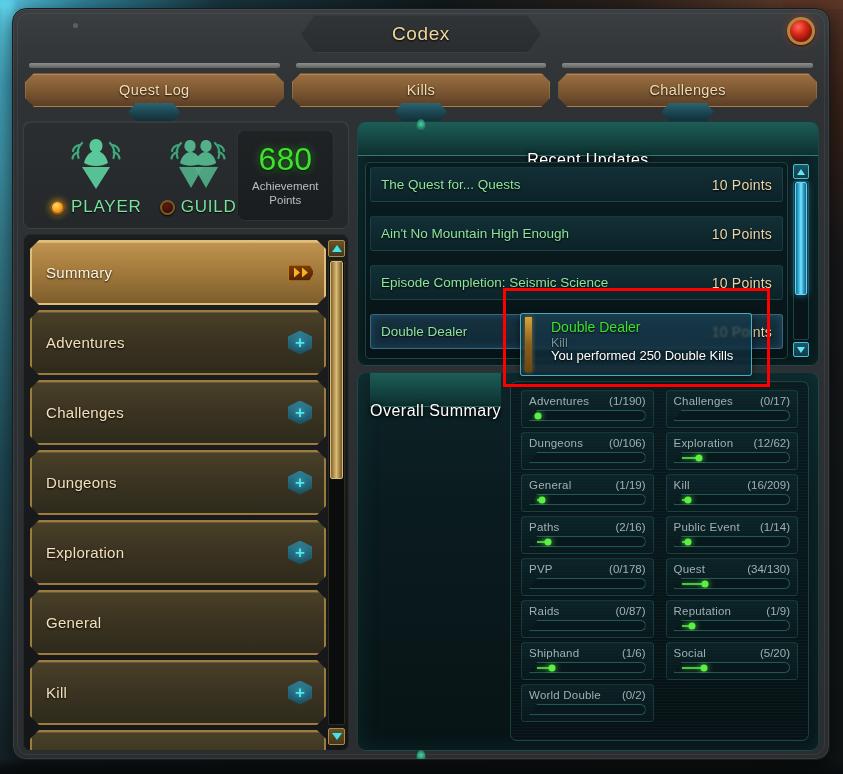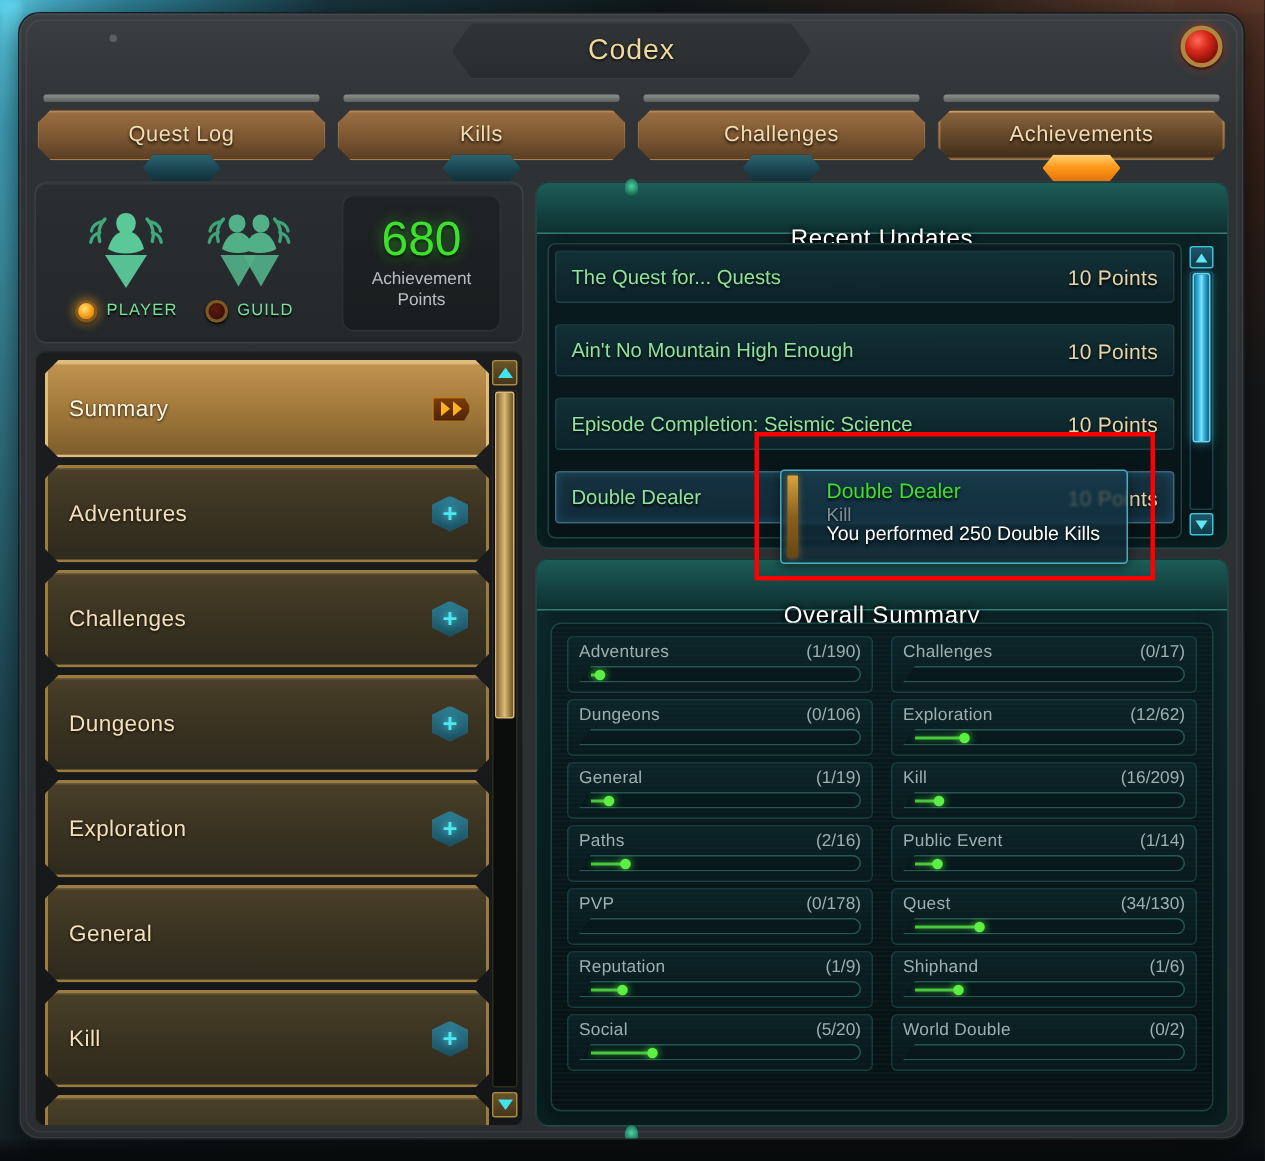--- a/index.html
+++ b/index.html
@@ -155,21 +155,21 @@
   .radio {
     width: 15px; height: 15px; border-radius: 50%;
     border: 2px solid #7c5a22;
     background: radial-gradient(circle at 40% 35%, #5c1c0f 0%, #3a0f08 70%, #230806 100%);
     box-shadow: 0 1px 2px #000;
   }
   .radio.on {
     background: radial-gradient(circle at 40% 35%, #ffe07a 0%, #ffa51e 45%, #c55a06 100%);
     box-shadow: 0 0 7px rgba(255,165,30,.75), 0 1px 2px #000;
   }
-  .radio-label { font-size: 11px; color: #77e39c; letter-spacing: .8px; text-shadow: 0 1px 1px #000; }
+  .radio-label { font-size: 17px; color: #77e39c; letter-spacing: .8px; text-shadow: 0 1px 1px #000; }
 
   #points-box {
     width: 106px; height: 92px; margin-left: auto; margin-right: 6px;
     border-radius: 8px;
     background: linear-gradient(180deg, #1f2325 0%, #191d1f 100%);
     border: 1px solid rgba(140,150,155,.14);
     display: flex; flex-direction: column; align-items: center; justify-content: center;
     box-shadow: inset 0 1px 0 rgba(190,200,205,.07);
   }
   #points-value {
@@ -325,21 +325,21 @@
   #recent-thumb {
     position: absolute; left: 1px; right: 1px; top: 0; height: 72%;
     border-radius: 2px;
     background: linear-gradient(90deg, #1d6d8c 0%, #34b7e6 30%, #7fe4fb 50%, #2fa5d4 72%, #1a5f7d 100%);
     border: 1px solid #5fd9f4;
     box-shadow: 0 0 7px rgba(70,200,240,.55);
     cursor: pointer;
   }
 
   
-  #summary-panel { flex: 1; display: flex; flex-direction: column; min-height: 0; }
+  #summary-panel { flex: 1; display: flex; flex-direction: row; min-height: 0; padding-left: 12px; }
   #summary-body { flex: 1; padding: 8px 9px 9px 9px; min-height: 0; }
   #summary-inner {
     height: 100%; border-radius: 7px;
     border: 1px solid rgba(80,190,180,.25);
     background:
       repeating-linear-gradient(0deg, rgba(255,255,255,.022) 0 1px, rgba(0,0,0,0) 1px 3px),
       linear-gradient(180deg, #081b1f 0%, #061215 100%);
     padding: 8px 10px;
     overflow: hidden;
   }
@@ -448,27 +448,20 @@
     </div>
 
     <div class="tab">
       <div class="rail"></div>
       <div class="plate">
         <span class="label">Challenges</span>
       </div>
       <div class="hex"></div>
     </div>
 
-    <div class="tab active">
-      <div class="rail"></div>
-      <div class="plate">
-        <span class="label">Achievements</span>
-      </div>
-      <div class="hex"></div>
-    </div>
 
   </div>
 
   <div id="top-nub"></div>
 
   <div id="content">
 
     <div id="left-col">
 
       <div id="stats-panel">
@@ -721,20 +714,27 @@
                     <span class="cat-name">Quest</span>
                     <span class="cat-count">(34/130)</span>
                   </div>
                   <div class="bar">
                     <div class="bar-fill" style="width: calc(26.9231% - 7px);"></div>
                     <div class="bar-dot" style="left: 26.9231%;"></div>
                   </div>
                 </div>
                 <div class="cat">
                   <div class="cat-top">
+                    <span class="cat-name">Raids</span>
+                    <span class="cat-count">(0/87)</span>
+                  </div>
+                  <div class="bar"></div>
+                </div>
+                <div class="cat">
+                  <div class="cat-top">
                     <span class="cat-name">Reputation</span>
                     <span class="cat-count">(1/9)</span>
                   </div>
                   <div class="bar">
                     <div class="bar-fill" style="width: calc(14.8889% - 7px);"></div>
                     <div class="bar-dot" style="left: 14.8889%;"></div>
                   </div>
                 </div>
                 <div class="cat">
                   <div class="cat-top">

